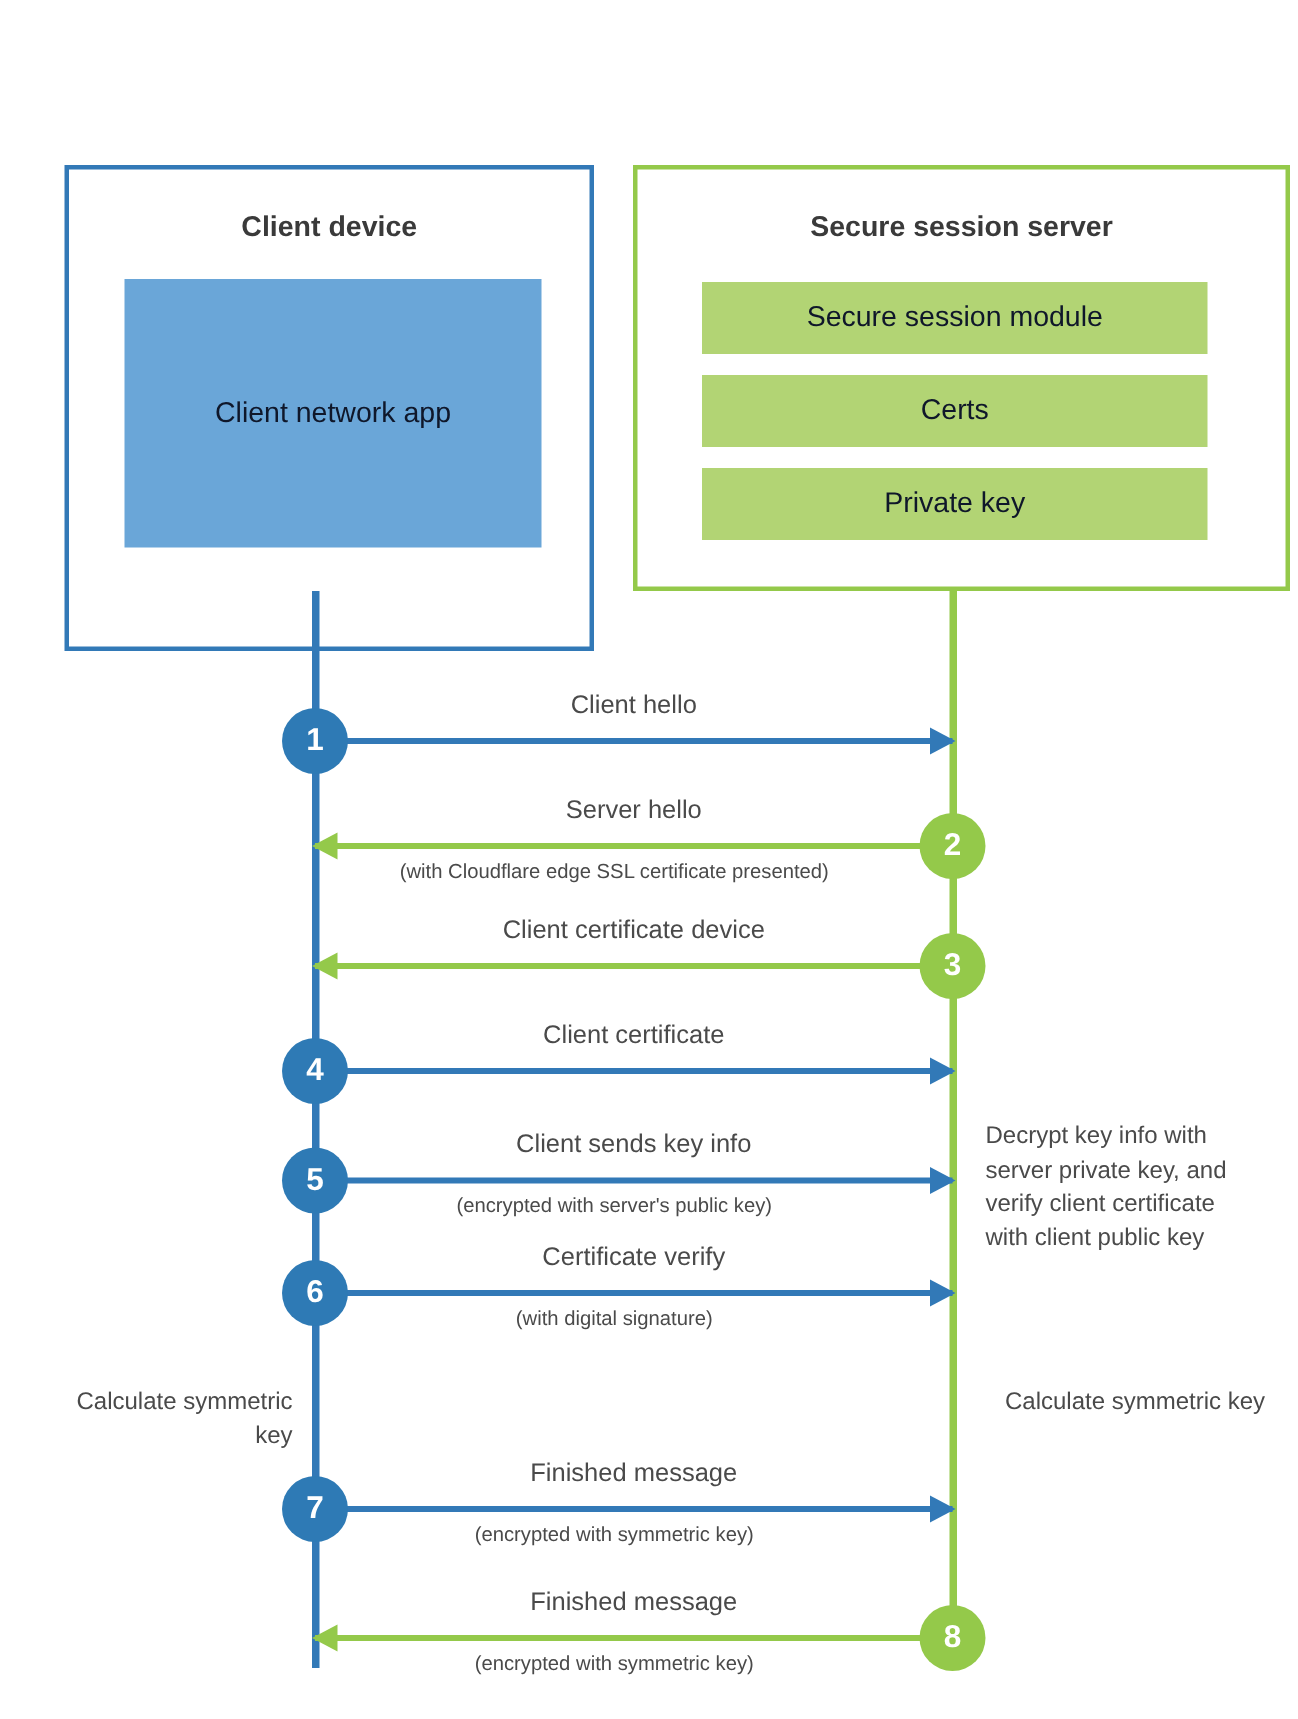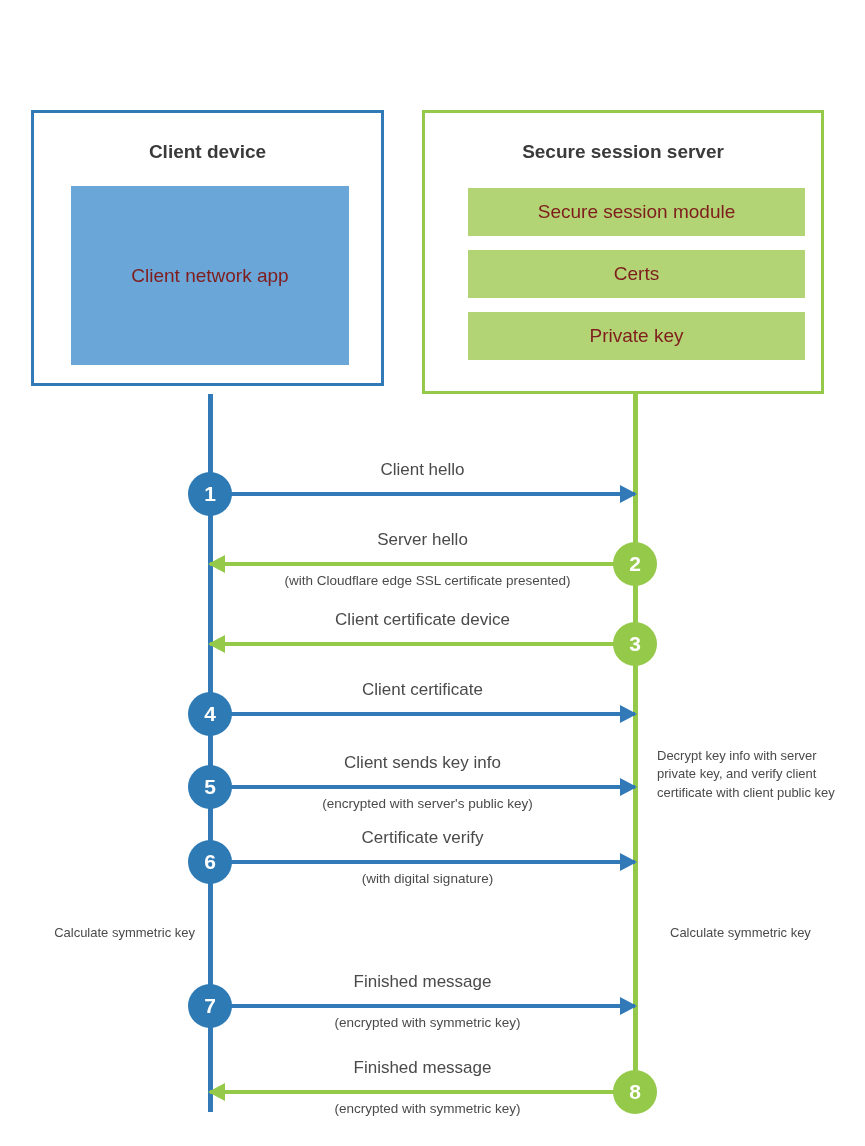--- a/index.html
+++ b/index.html
@@ -33,30 +33,30 @@
     white-space: nowrap;
   }
 
   
   .party-box {
     position: absolute;
     background: #ffffff;
     box-sizing: border-box;
   }
   .party-box.client {
-    left: 31px;
+    left: 43px;
     top: 110px;
     width: 353px;
-    height: 276px;
+    height: 324px;
     border: 3px solid #3279b7;
   }
   .party-box.server {
     left: 422px;
     top: 110px;
-    width: 402px;
+    width: 438px;
     height: 284px;
     border: 3px solid #93c council;
   }
   .party-box.server {
     border: 3px solid #94c94a;
   }
   .party-title {
     position: absolute;
     left: 0;
     right: 0;
@@ -67,21 +67,21 @@
     color: #3a3a3a;
   }
 
   .inner-block {
     position: absolute;
     box-sizing: border-box;
     display: flex;
     align-items: center;
     justify-content: center;
     text-align: left;
-    color: #7f1d1d;
+    color: #0f172a;
     line-height: 1.22;
   }
   .client-app-block {
     left: 37px;
     top: 73px;
     width: 278px;
     height: 179px;
     background: #6aa6d8;
     font-size: 19px;
   }
@@ -176,33 +176,33 @@
     left: 215px;
     width: 415px;
     text-align: center;
     font-size: 17px;
     color: #4a4a4a;
     top: -34px;
     white-space: nowrap;
   }
   .msg-sublabel {
     position: absolute;
-    left: 220px;
+    left: 202px;
     width: 415px;
     text-align: center;
     font-size: 13.5px;
     color: #4a4a4a;
     top: 9px;
     white-space: nowrap;
   }
 
   
   .side-note {
     position: absolute;
-    font-size: 13px;
+    font-size: 16px;
     line-height: 1.42;
     color: #4a4a4a;
   }
   .side-note.note-decrypt {
     left: 657px;
     top: 747px;
     width: 180px;
     text-align: left;
   }
   .side-note.note-calc-left {

